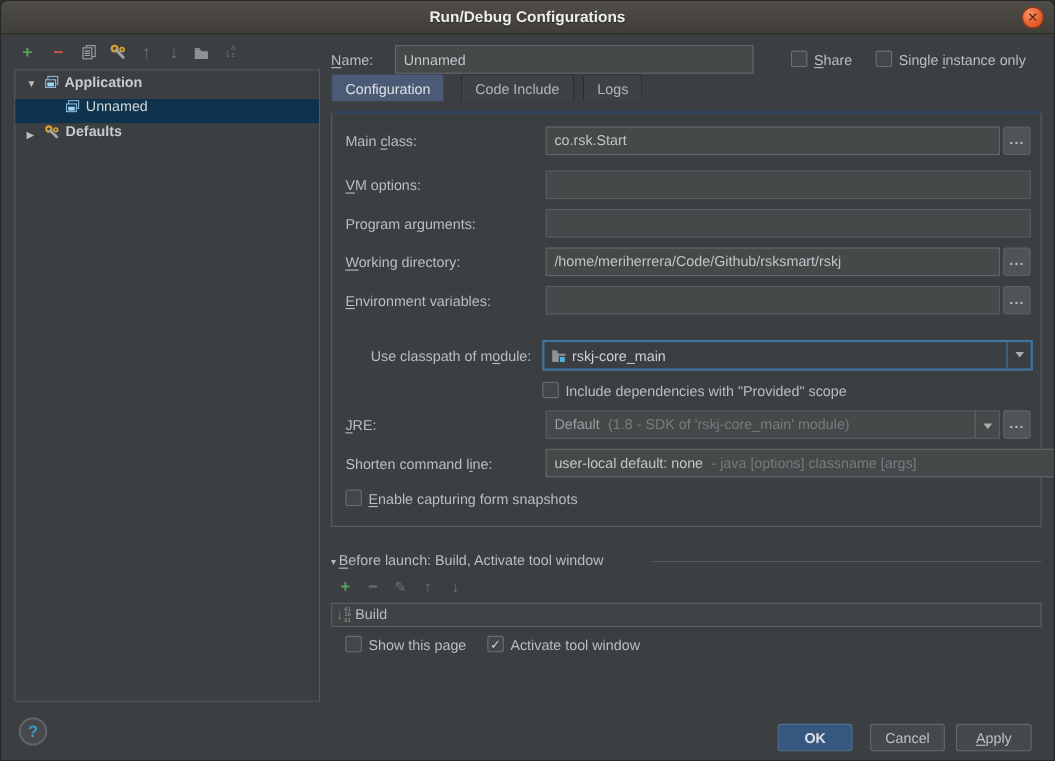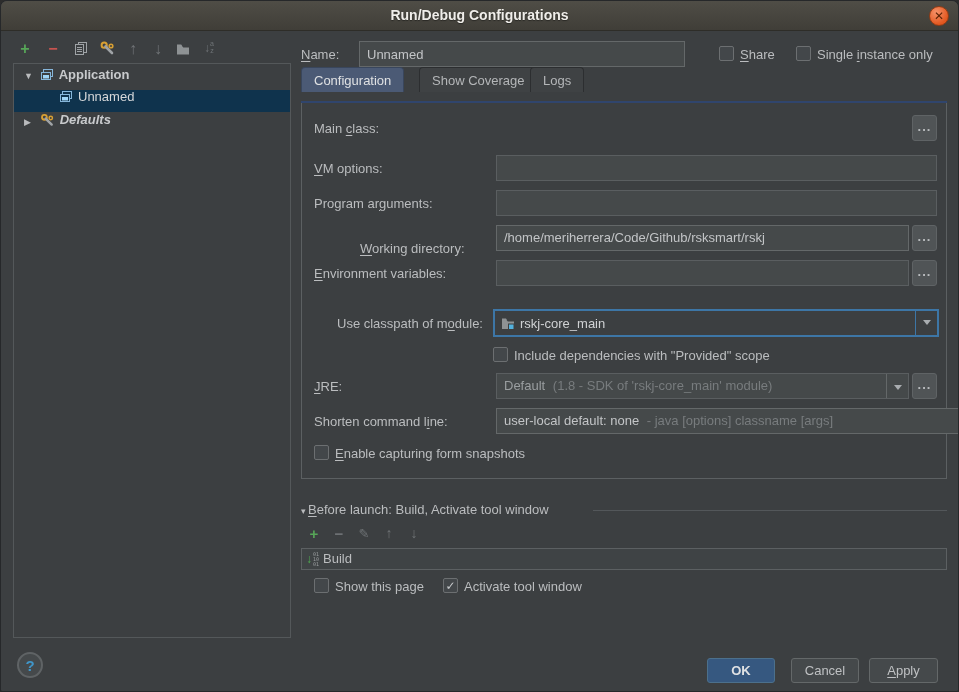--- a/index.html
+++ b/index.html
@@ -136,56 +136,57 @@
     </div>
     <div class="tree-row selected" style="top:26px;">
       <span class="tree-icon" style="margin-left:45px;">
         <svg width="14" height="13" viewBox="0 0 14 13">
           <rect x="3.5" y="1.5" width="9" height="7" fill="none" stroke="#86b6da"></rect>
           <rect x="1.5" y="4.5" width="9" height="7" fill="#0f334d" stroke="#86b6da"></rect>
           <rect x="3" y="7" width="6" height="3.5" fill="#9fd4f5"></rect>
         </svg>
       </span><span class="t-label" style="color:#d5d7d9;">Unnamed</span>
     </div>
-    <div class="tree-row bold" style="top:49px;font-style:italic;">
+    <div class="tree-row bold" style="top:49px;">
       <span class="arrow">▶</span>
       <span class="tree-icon">
         <svg width="15" height="14" viewBox="0 0 15 15">
           <circle cx="4.2" cy="4.6" r="2.6" fill="none" stroke="#d9a033" stroke-width="2"></circle>
           <path d="M5.5 6 L12 12.4" stroke="#9fa3a6" stroke-width="2.6" stroke-linecap="round"></path>
           <circle cx="11" cy="5.4" r="1.8" fill="none" stroke="#d9a033" stroke-width="1.6"></circle>
         </svg>
       </span><span class="t-label">Defaults</span>
     </div>
   </div>
 
   <span class="lbl" style="left:300px; top:46px;"><span class="mn-u">N</span>ame:</span>
   <input class="text-field" style="left: 358px; top: 40px; width: 326px; height: 26px;" value="Unnamed">
   <span class="checkbox" style="left:718px; top:45px;"></span>
   <span class="lbl" style="left:739px; top:46px;"><span class="mn-u">S</span>hare</span>
   <span class="checkbox" style="left:795px; top:45px;"></span>
   <span class="lbl" style="left:816px; top:46px;">Single <span class="mn-u">i</span>nstance only</span>
 
   <div class="tab active" style="left:300px;">Configuration</div>
-  <div class="tab" style="left:418px;">Show Coverage</div>
+  <div class="tab" style="left:418px;">Code Include</div>
   <div class="tab" style="left:529px;">Logs</div>
   <div class="tab-line"></div>
 
   <div class="content-panel"></div>
 
   <span class="lbl" style="left:313px; top:120px;">Main <span class="mn-u">c</span>lass:</span>
+  <div class="text-field" style="left:495px; top:114px; width:413px; height:26px; line-height:24px;">co.rsk.Start</div>
   <div class="ellipsis-btn" style="left:911px; top:114px;">...</div>
 
   <span class="lbl" style="left:313px; top:160px;"><span class="mn-u">V</span>M options:</span>
   <div class="text-field" style="left:495px; top:154px; width:441px; height:26px; line-height:24px; border-color:#5a5e60;"></div>
 
   <span class="lbl" style="left:313px; top:195px;">Program ar<span class="mn-u">g</span>uments:</span>
   <div class="text-field" style="left:495px; top:189px; width:441px; height:26px; line-height:24px; border-color:#5a5e60;"></div>
 
-  <span class="lbl" style="left:313px; top:240px;margin-left:46px;"><span class="mn-u">W</span>orking directory:</span>
+  <span class="lbl" style="left:313px; top:230px;"><span class="mn-u">W</span>orking directory:</span>
   <div class="text-field" style="left:495px; top:224px; width:413px; height:26px; line-height:24px; padding-right:28px;">/home/meriherrera/Code/Github/rsksmart/rskj</div>
   <div class="ellipsis-btn" style="left:911px; top:224px;">...</div>
 
   <span class="lbl" style="left:313px; top:265px;"><span class="mn-u">E</span>nvironment variables:</span>
   <div class="text-field" style="left:495px; top:259px; width:413px; height:26px; line-height:24px; border-color:#5a5e60;"></div>
   <div class="ellipsis-btn" style="left:911px; top:259px;">...</div>
 
   <span class="lbl" style="left:313px; top:315px;margin-left:23px;">Use classpath of m<span class="mn-u">o</span>dule:</span>
   <div class="combo-focus" style="left:492px; top:308px; width:446px; height:28px; padding-right:26px;">
     <span class="tree-icon">

